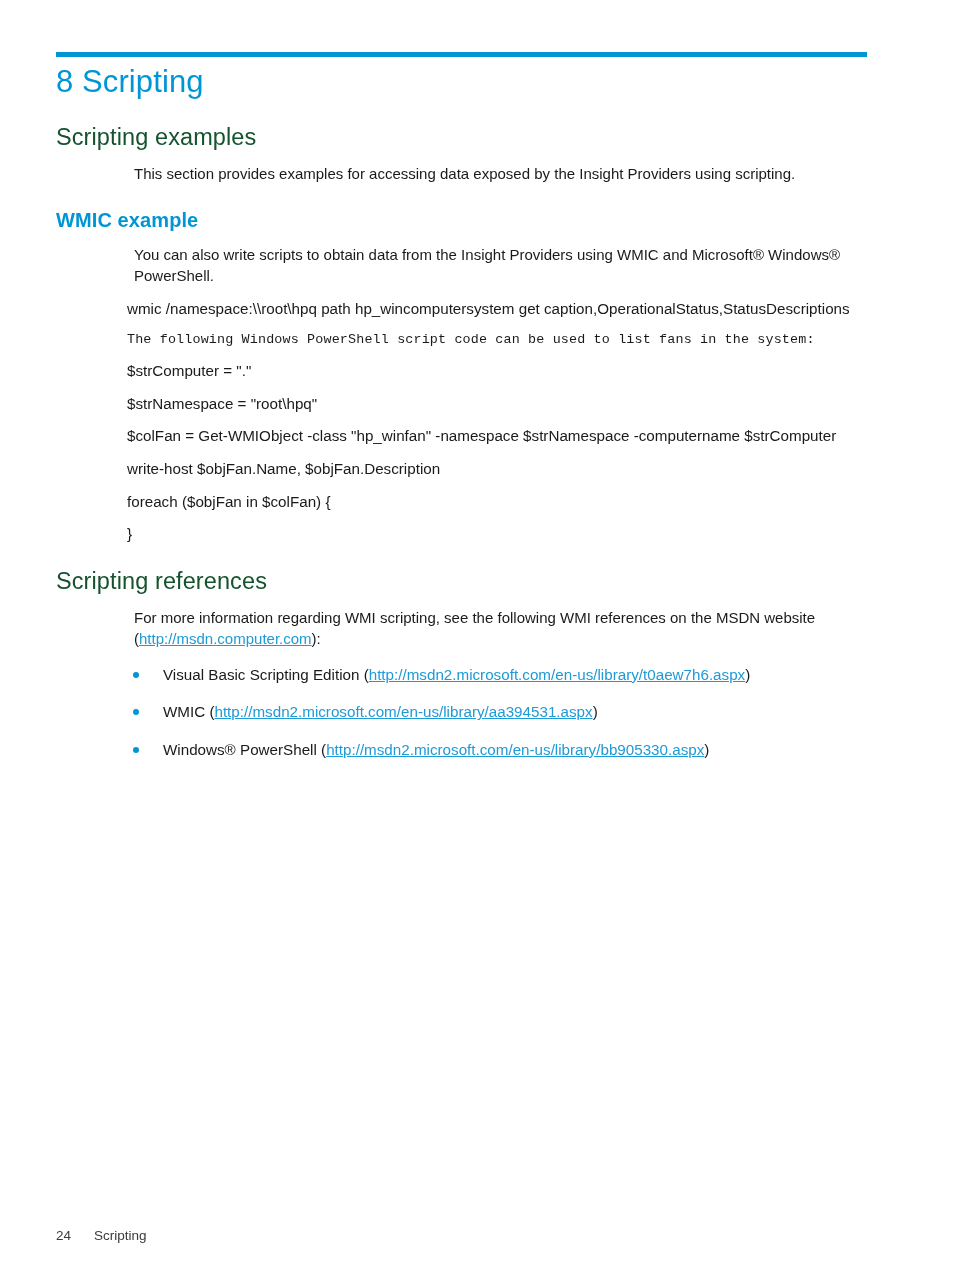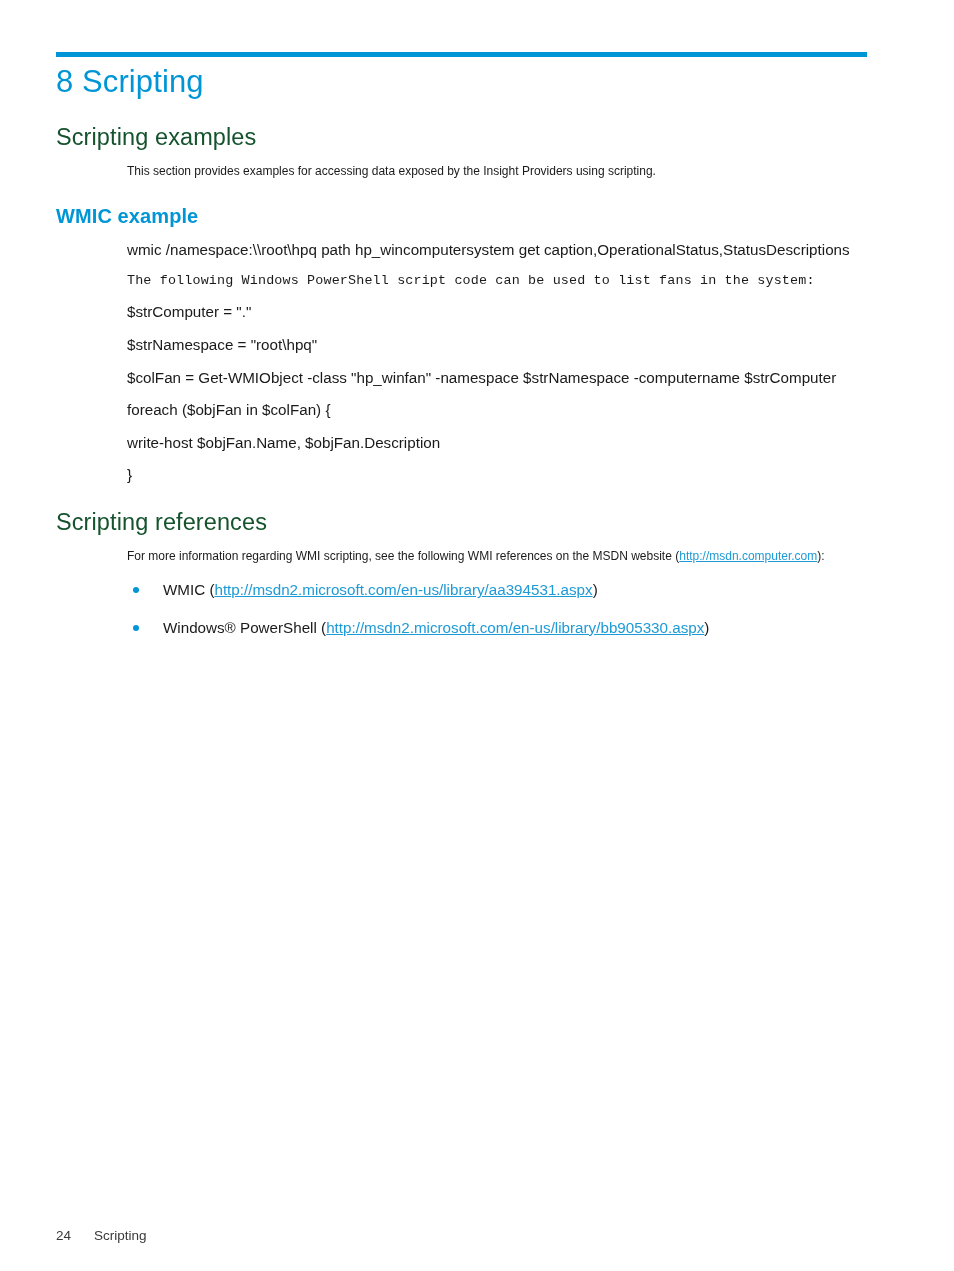--- a/index.html
+++ b/index.html
@@ -64,23 +64,23 @@
     margin: 24px 0 0 0;
     line-height: 1.2;
     letter-spacing: 0.1px;
   }
 
   
   .indent {
     margin-left: 71px;
   }
   p.body {
-    font-size: 12px;
+    font-size: 15px;
     line-height: 1.42;
-    margin: 12px 0 0 0;
+    margin: 12px 0 0 7px;
     color: #1a1a1a;
   }
   p.code-line {
     font-size: 15.2px;
     line-height: 1.42;
     margin: 11px 0 0 0;
     color: #1a1a1a;
     white-space: normal;
   }
   p.mono {
@@ -151,35 +151,39 @@
 
     <h1 class="chapter-title">8 Scripting</h1>
 
     <h2 class="h2">Scripting examples</h2>
     <div class="indent">
       <p class="body">This section provides examples for accessing data exposed by the Insight Providers using scripting.</p>
     </div>
 
     <h3 class="h3">WMIC example</h3>
     <div class="indent">
+      <p class="body">You can also write scripts to obtain data from the Insight Providers using WMIC and Microsoft® Windows® PowerShell.</p>
       <p class="code-line">wmic /namespace:\\root\hpq path hp_wincomputersystem get caption,OperationalStatus,StatusDescriptions</p>
       <p class="mono">The following Windows PowerShell script code can be used to list fans in the system:</p>
       <p class="code-line">$strComputer = "."</p>
       <p class="code-line">$strNamespace = "root\hpq"</p>
       <p class="code-line">$colFan = Get-WMIObject -class "hp_winfan" -namespace $strNamespace -computername $strComputer</p>
+      <p class="code-line">write-host $objFan.Name, $objFan.Description</p>
       <p class="code-line">foreach ($objFan in $colFan) {</p>
-      <p class="code-line">write-host $objFan.Name, $objFan.Description</p>
       <p class="code-line">}</p>
     </div>
 
     <h2 class="h2">Scripting references</h2>
     <div class="indent">
       <p class="body"><span>For more information regarding WMI scripting, see the following WMI references on the MSDN website (</span><a class="link" href="#">http://msdn.computer.com</a><span>):</span></p>
 
       <ul class="bullets">
+        <li>
+          <span class="dot"></span><span>Visual Basic Scripting Edition (</span><a class="link" href="#">http://msdn2.microsoft.com/en-us/library/t0aew7h6.aspx</a><span>)</span>
+        </li>
         <li>
           <span class="dot"></span><span>WMIC (</span><a class="link" href="#">http://msdn2.microsoft.com/en-us/library/aa394531.aspx</a><span>)</span>
         </li>
         <li>
           <span class="dot"></span><span>Windows® PowerShell (</span><a class="link" href="#">http://msdn2.microsoft.com/en-us/library/bb905330.aspx</a><span>)</span>
         </li>
       </ul>
     </div>
 
   </div>

